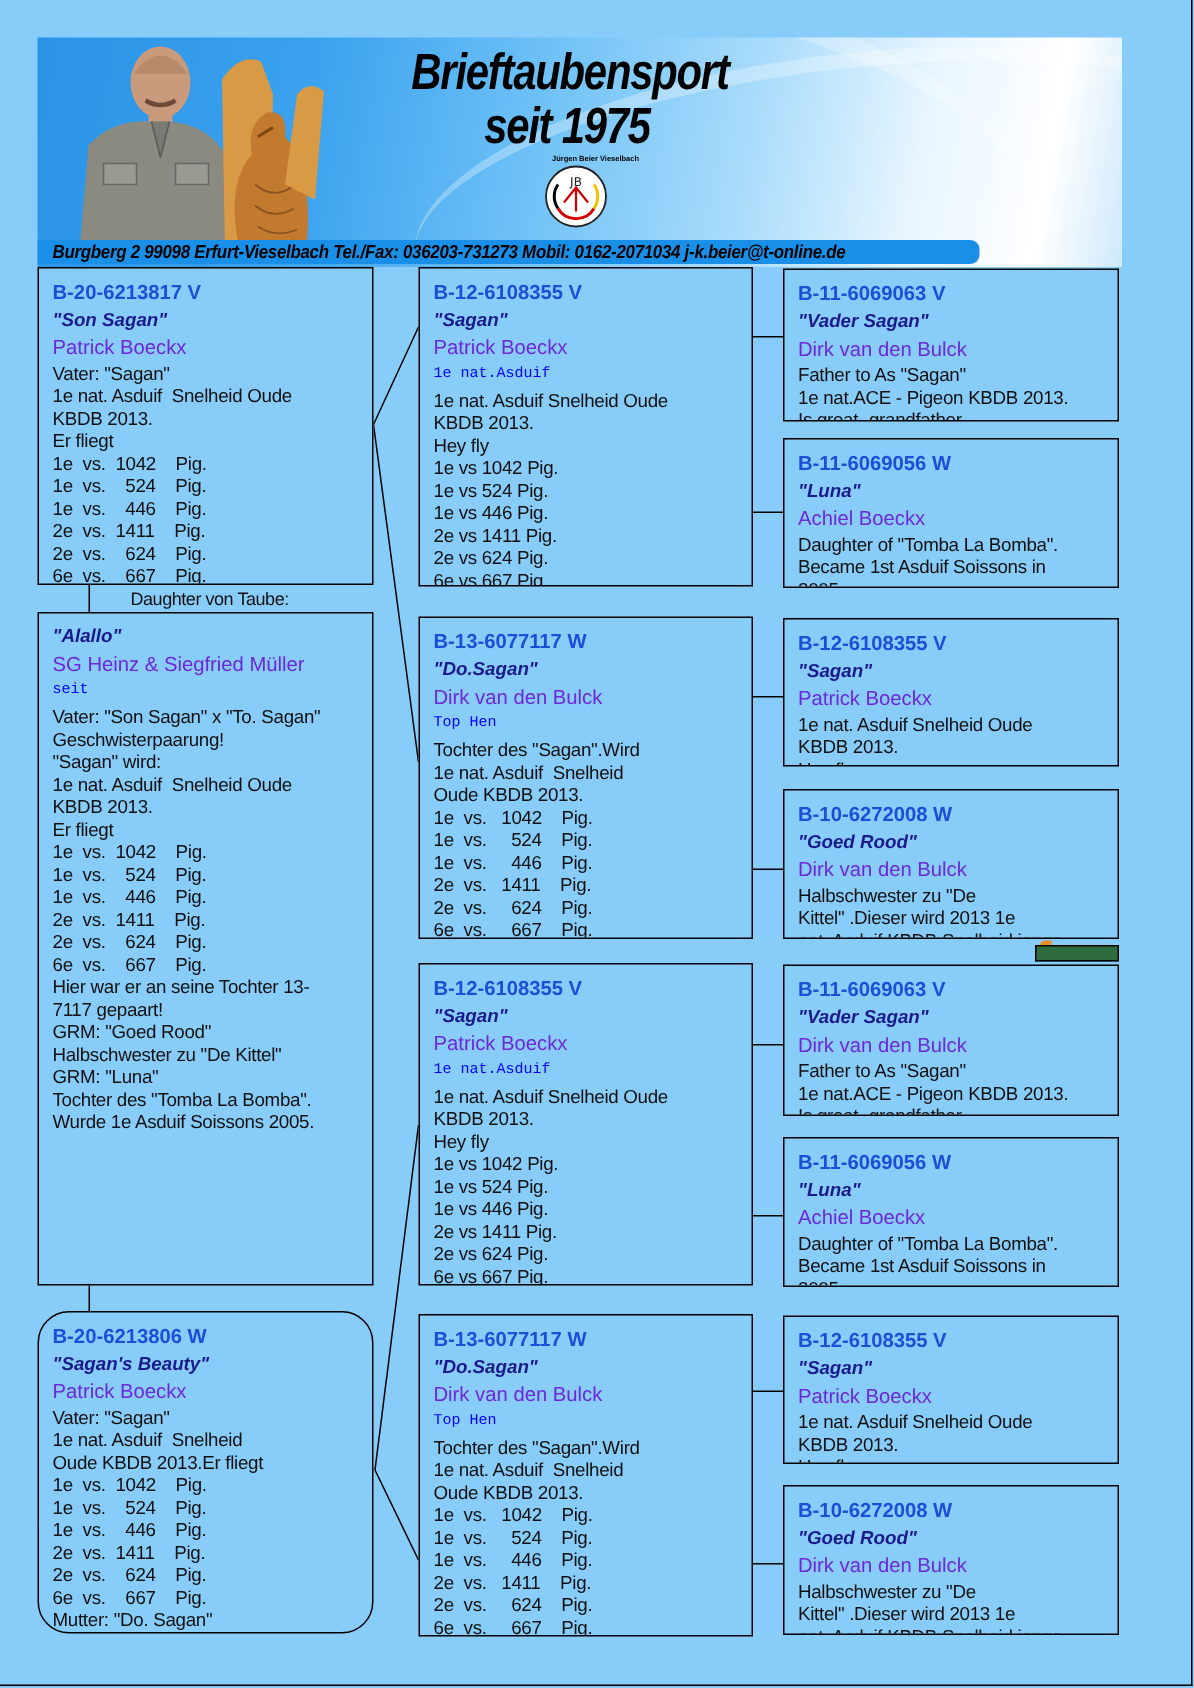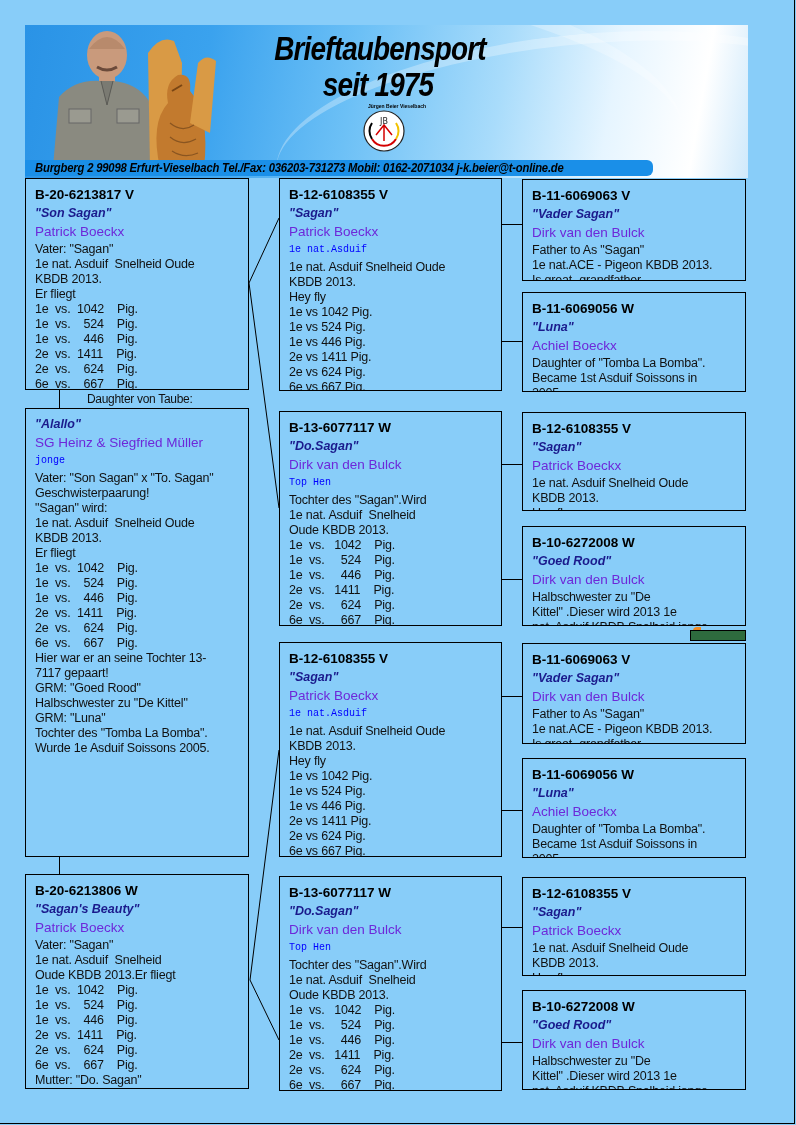--- a/index.html
+++ b/index.html
@@ -57,21 +57,21 @@
     position: absolute; left: 10px; top: 136px; font-size: 12.5px; font-weight: bold; font-style: italic;
     color: #000; white-space: nowrap; letter-spacing: -0.2px;
     transform: scaleX(0.9); transform-origin: left;
   }
 
   
   .box {
     position: absolute; background: #88CDF9; border: 1px solid #000;
     box-sizing: border-box; overflow: hidden; padding: 6px 0 0 9px;
   }
-  .ring { font-size: 13.5px; font-weight: bold; color: #000000; line-height: 19px; }
+  .ring { font-size: 13.5px; font-weight: bold; color: #1d4ed8; line-height: 19px; }
   .pname { font-size: 12.5px; font-weight: bold; font-style: italic; color: #1a1a8c; line-height: 18px; }
   .breeder { font-size: 13.5px; font-weight: bold; color: #6d28d9; line-height: 20px; font-weight: normal; }
   .tag { font-size: 10px; color: #0000ff; line-height: 16px; margin-bottom: 2px; font-family: Liberation Mono, monospace; }
   .desc { font-size: 12.5px; color: #111; line-height: 15px; white-space: pre-wrap; letter-spacing: -0.2px; }
   .label-under {
     position: absolute; left: 87px; top: 392px; font-size: 12px; color: #111; letter-spacing: -0.3px;
   }
   .hline { position: absolute; height: 1px; background: #000; }
   .vline { position: absolute; width: 1px; background: #000; }
   svg.connectors { position: absolute; left: 0; top: 0; pointer-events: none; }
@@ -160,21 +160,21 @@
 2e  vs.  1411    Pig.
 2e  vs.    624    Pig.
 6e  vs.    667    Pig.</div>
 </div>
 
 <div class="label-under">Daughter von Taube:</div>
 
 <div class="box" style="left:25px; top:408px; width:224px; height:449px;">
   <div class="pname">"Alallo"</div>
   <div class="breeder">SG Heinz &amp; Siegfried Müller</div>
-  <div class="tag">jonge</div>
+  <div class="tag">seit</div>
   <div class="desc">Vater: "Son Sagan" x "To. Sagan"
 Geschwisterpaarung!
 "Sagan" wird:
 1e nat. Asduif  Snelheid Oude
 KBDB 2013.
 Er fliegt
 1e  vs.  1042    Pig.
 1e  vs.    524    Pig.
 1e  vs.    446    Pig.
 2e  vs.  1411    Pig.
@@ -182,21 +182,21 @@
 6e  vs.    667    Pig.
 Hier war er an seine Tochter 13-
 7117 gepaart!
 GRM: "Goed Rood"
 Halbschwester zu "De Kittel"
 GRM: "Luna"
 Tochter des "Tomba La Bomba".
 Wurde 1e Asduif Soissons 2005.</div>
 </div>
 
-<div class="box" style="left:25px; top:874px; width:224px; height:215px;">
+<div class="box" style="left:25px; top:874px; width:224px; height:215px;border-radius:21px;">
   <div class="ring">B-20-6213806 W</div>
   <div class="pname">"Sagan's Beauty"</div>
   <div class="breeder">Patrick Boeckx</div>
   <div class="desc">Vater: "Sagan"
 1e nat. Asduif  Snelheid
 Oude KBDB 2013.Er fliegt
 1e  vs.  1042    Pig.
 1e  vs.    524    Pig.
 1e  vs.    446    Pig.
 2e  vs.  1411    Pig.

